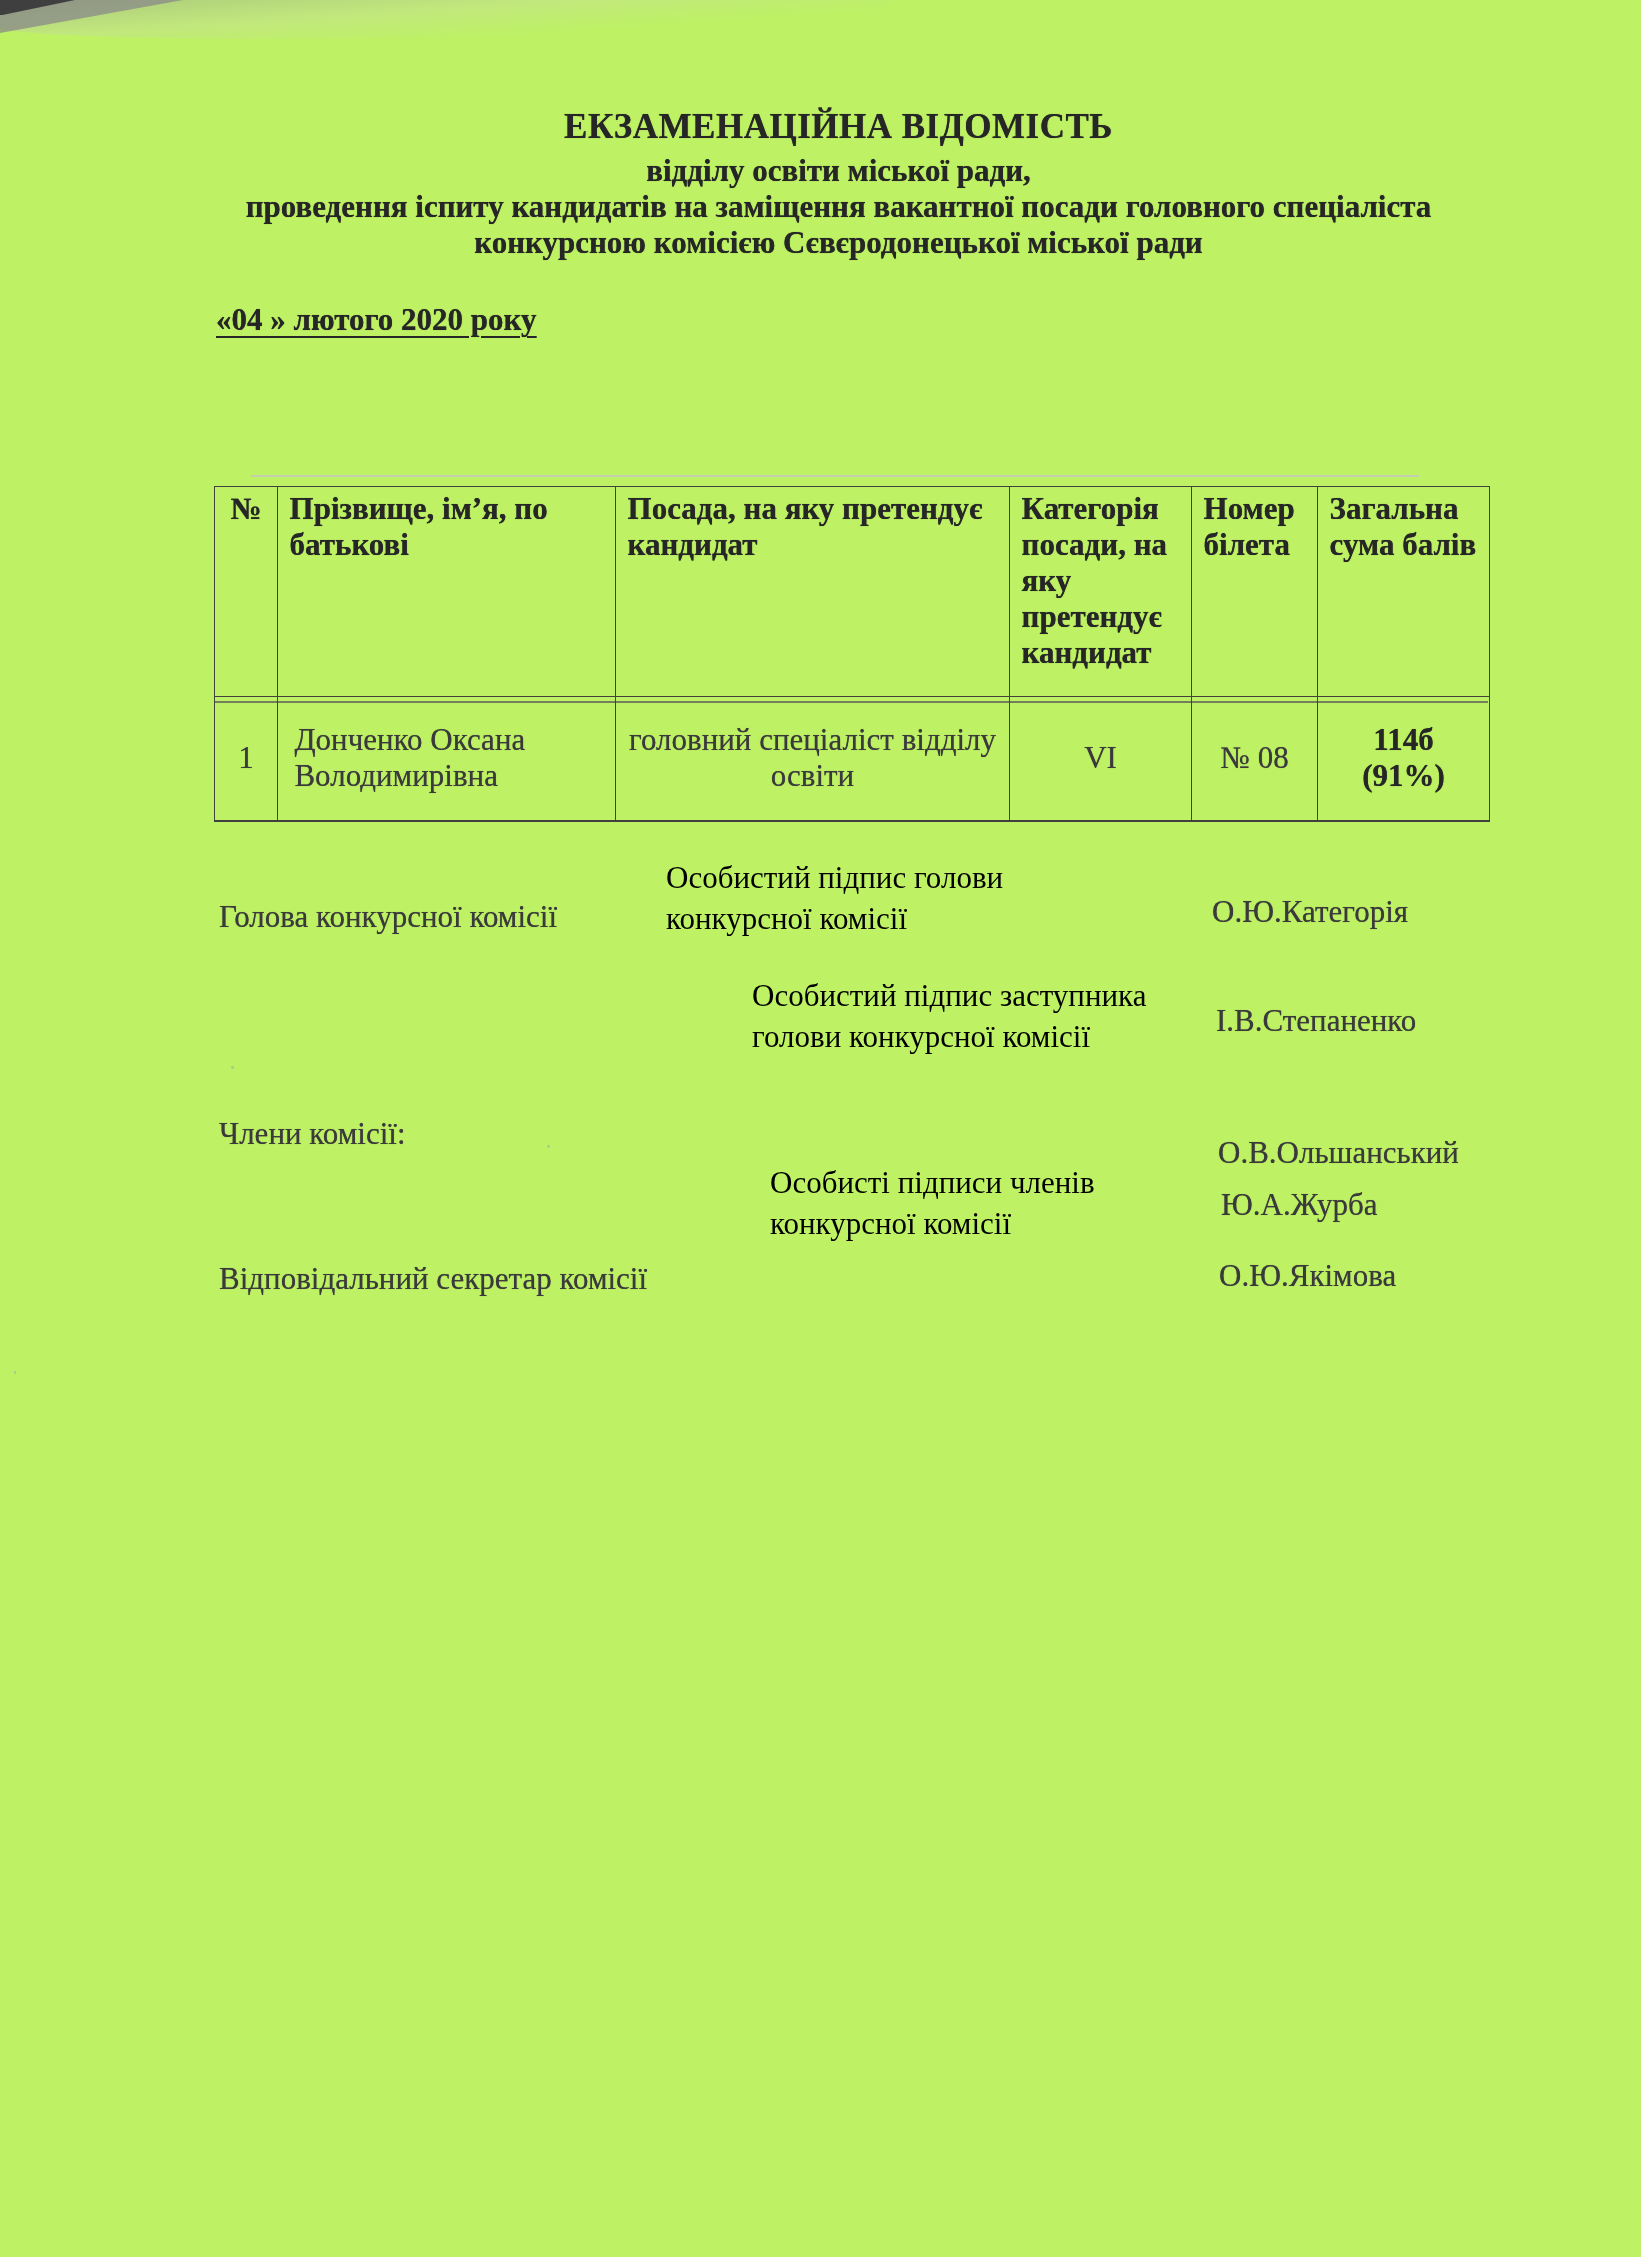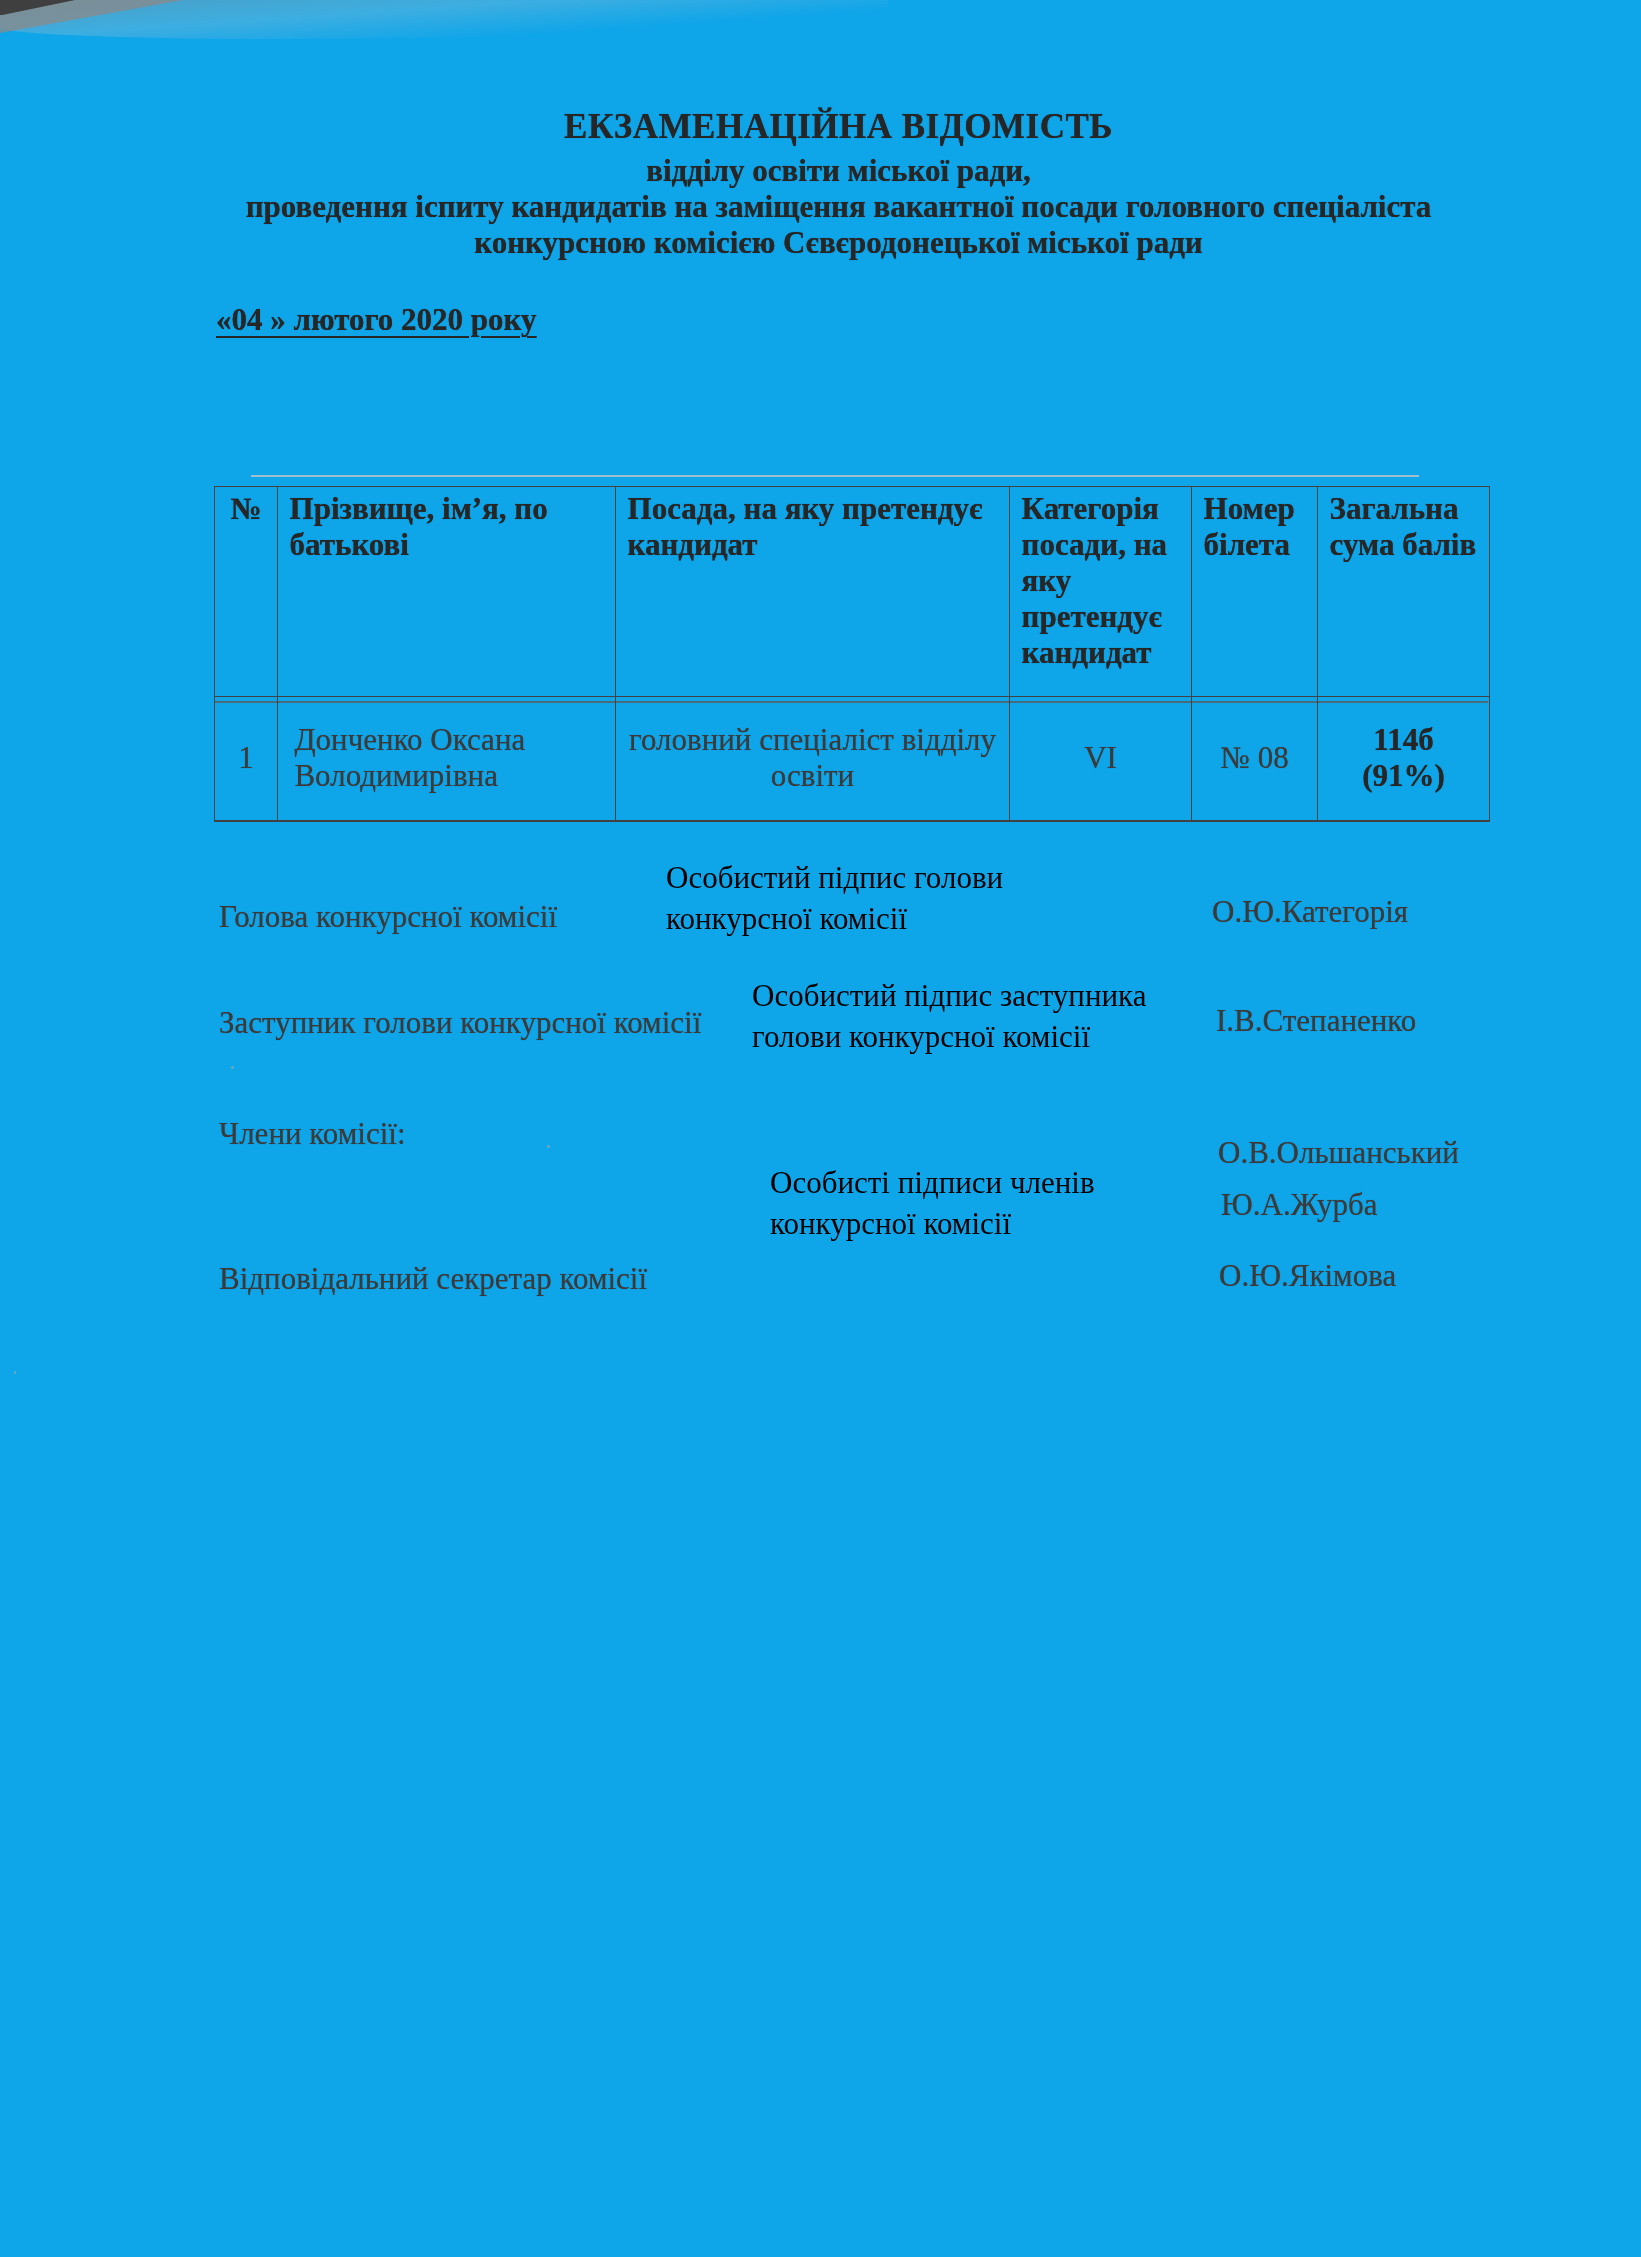--- a/index.html
+++ b/index.html
@@ -1,18 +1,18 @@
 <!DOCTYPE html>
 <html><head>
 <meta charset="utf-8">
 <style>
   html,body{margin:0;padding:0;background:#e8e8e8;}
   .page{
     position:relative;width:1641px;height:2257px;margin:0 auto;
-    background:#0ea5e9;overflow:hidden;
+    background:#bef264;overflow:hidden;
     font-family:"Liberation Serif","DejaVu Serif",serif;
   }
   .abs{position:absolute;}
   
   .scan{color:#3a3a3a;filter:blur(0.3px);text-shadow:0 0 0.7px rgba(70,70,70,.85);}
   .scan-bold{color:#262626;font-weight:bold;filter:blur(0.3px);text-shadow:0 0 0.7px rgba(40,40,40,.9);}
   
   .overlay-ink{color:#000;}
   .u{text-decoration:underline;text-decoration-thickness:2.4px;text-underline-offset:5.8px;}
 
@@ -123,21 +123,20 @@
     </tbody>
   </table>
 
   <div class="abs sig scan lbl-chair">Голова конкурсної комісії</div>
   <div class="abs ovl overlay-ink ovl-chair">
     <div>Особистий підпис голови</div>
     <div>конкурсної комісії</div>
   </div>
   <div class="abs sig scan nm-chair">О.Ю.Категорія</div>
 
-  <div class="abs sig scan lbl-deputy">Заступник голови конкурсної комісії</div>
   <div class="abs ovl overlay-ink ovl-deputy">
     <div>Особистий підпис заступника</div>
     <div>голови конкурсної комісії</div>
   </div>
   <div class="abs sig scan nm-deputy">І.В.Степаненко</div>
 
   <div class="abs sig scan lbl-members">Члени комісії:</div>
   <div class="abs sig scan nm-member1">О.В.Ольшанський</div>
   <div class="abs ovl overlay-ink ovl-members">
     <div>Особисті підписи членів</div>

